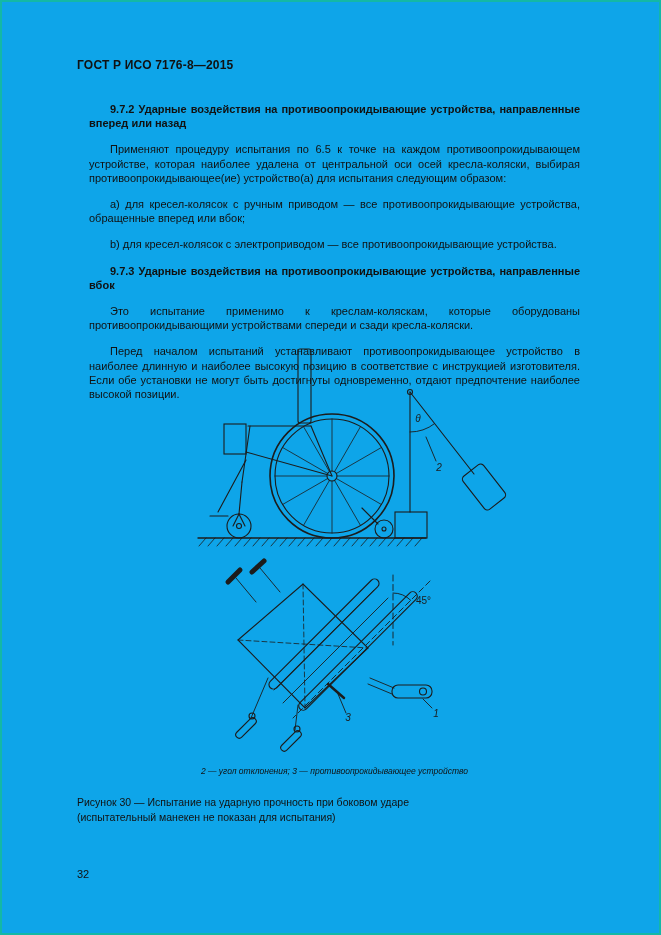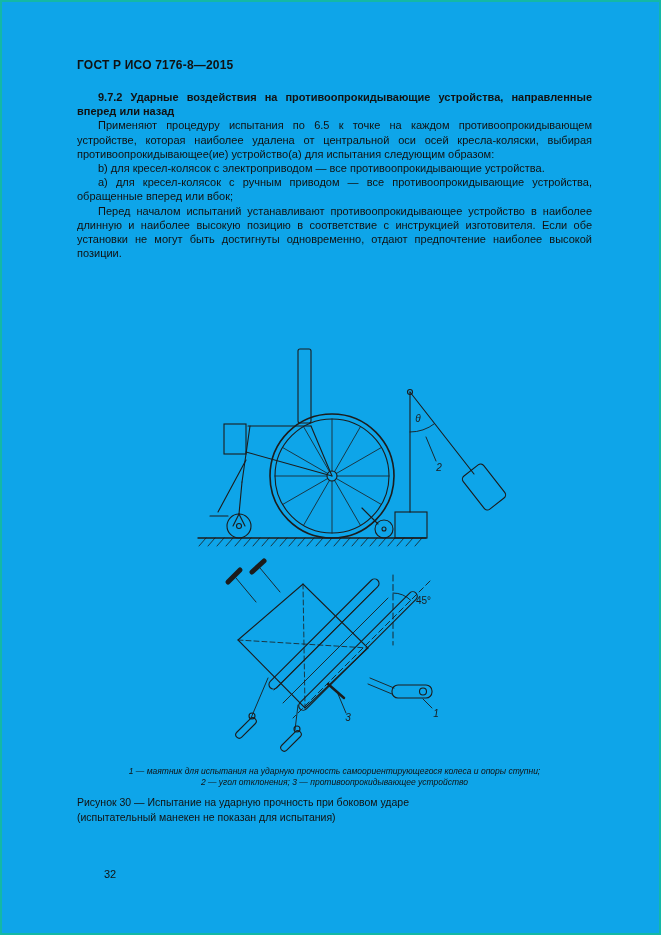--- a/index.html
+++ b/index.html
@@ -4,42 +4,44 @@
 <style>
   * { margin:0; padding:0; box-sizing:border-box; }
   body { margin:0; background:#ffffff; }
   .page {
     position:relative; width:661px; height:935px; background:#0ea5e9;
     border:2px solid #14b8a6; overflow:hidden;
     font-family:"Liberation Sans", sans-serif; color:#111111;
   }
   .doc-header { position:absolute; top:56px; left:75px; font-size:12px; font-weight:bold; letter-spacing:.2px; }
   .body-text { position:absolute; top:88px; left:75px; width:515px; font-size:11px; line-height:14.2px; text-align:justify; }
-  .body-text p { text-indent:21px; margin:0; }
+  .body-text p { text-indent:21px; margin:12px; }
   .body-text p.bold { font-weight:bold; }
   .fig { position:absolute; }
   .fig svg { display:block; }
   .legend { position:absolute; top:764px; left:75px; width:515px; text-align:center; font-size:8.5px; font-style:italic; line-height:11px; color:#111; }
   .fig-caption { position:absolute; top:793px; left:75px; width:515px; font-size:10.5px; line-height:15px; }
-  .page-number { position:absolute; top:866px; left:75px; font-size:11px;margin-left:27px; }
+  .page-number { position:absolute; top:866px; left:75px; font-size:11px; }
   svg line, svg path, svg circle, svg rect, svg polygon { stroke:#1c1c1c; fill:none; }
   svg text { fill:#1c1c1c; stroke:none; font-family:"Liberation Sans", sans-serif; }
 </style>
 </head>
 <body>
 
 <div class="page">
 
   <div class="doc-header">ГОСТ Р ИСО 7176-8—2015</div>
 
   <div class="body-text">
     <p class="bold">9.7.2 Ударные воздействия на противоопрокидывающие устройства, направленные вперед или назад</p>
     <p>Применяют процедуру испытания по 6.5 к точке на каждом противоопрокидывающем устройстве, которая наиболее удалена от центральной оси осей кресла-коляски, выбирая противоопрокидывающее(ие) устройство(а) для испытания следующим образом:</p>
+    <p>а) для кресел-колясок с ручным приводом — все противоопрокидывающие устройства, обращенные вперед или вбок;</p>
     <p>b) для кресел-колясок с электроприводом — все противоопрокидывающие устройства.</p>
-    <p>а) для кресел-колясок с ручным приводом — все противоопрокидывающие устройства, обращенные вперед или вбок;</p>
+    <p class="bold">9.7.3 Ударные воздействия на противоопрокидывающие устройства, направленные вбок</p>
+    <p>Это испытание применимо к креслам-коляскам, которые оборудованы противоопрокидывающими устройствами спереди и сзади кресла-коляски.</p>
     <p>Перед началом испытаний устанавливают противоопрокидывающее устройство в наиболее длинную и наиболее высокую позицию в соответствие с инструкцией изготовителя. Если обе установки не могут быть достигнуты одновременно, отдают предпочтение наиболее высокой позиции.</p>
   </div>
 
   <div class="fig" style="left:160px; top:338px;">
     <svg width="370" height="212" viewBox="0 0 370 212">
       <g stroke="#1c1c1c" stroke-width="1.1" fill="none" stroke-linecap="round">
 
         <line x1="36" y1="198" x2="264" y2="198" stroke-width="1.4"></line>
         <path stroke-width="0.8" d="M44 198 L37 206 M53 198 L46 206 M62 198 L55 206 M71 198 L64 206 M80 198 L73 206 M89 198 L82 206 M98 198 L91 206 M107 198 L100 206 M116 198 L109 206 M125 198 L118 206 M134 198 L127 206 M143 198 L136 206 M152 198 L145 206 M161 198 L154 206 M170 198 L163 206 M179 198 L172 206 M188 198 L181 206 M197 198 L190 206 M206 198 L199 206 M215 198 L208 206 M224 198 L217 206 M233 198 L226 206 M242 198 L235 206 M251 198 L244 206 M260 198 L253 206"></path>
 
@@ -131,21 +133,20 @@
         <line stroke-width="0.9" x1="254" y1="150" x2="245" y2="141"></line>
         <line stroke-width="0.9" x1="168" y1="155" x2="160" y2="136"></line>
       </g>
       <text x="238" y="46" font-size="10">45°</text>
       <text x="258" y="159" font-size="10" font-style="italic" text-anchor="middle">1</text>
       <text x="170" y="163" font-size="10" font-style="italic" text-anchor="middle">3</text>
     </svg>
   </div>
 
   <div class="legend">
-    <div>1 — маятник для испытания на ударную прочность самоориентирующегося колеса и опоры ступни;</div>
     <div>2 — угол отклонения; 3 — противоопрокидывающее устройство</div>
   </div>
 
   <div class="fig-caption">
     <div>Рисунок 30 — Испытание на ударную прочность при боковом ударе</div>
     <div>(испытательный манекен не показан для испытания)</div>
   </div>
 
   <div class="page-number">32</div>
 

